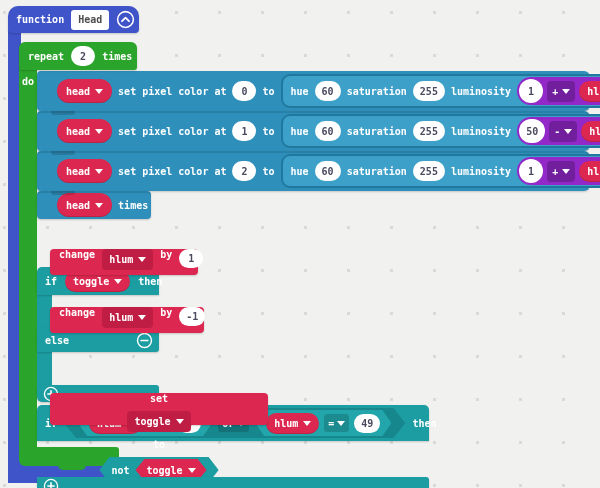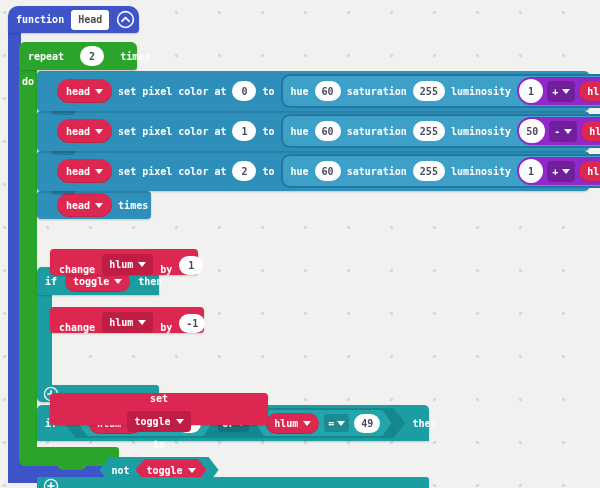--- a/index.html
+++ b/index.html
@@ -20,21 +20,21 @@
   .fn-header { left:8px; top:6px; width:131px; height:27px; background:#3f54c9;
     border-radius:10px 10px 4px 4px; gap:7px; padding:6px 8px; z-index:5; }
   .fn-arm    { left:8px; top:30px; width:13px; height:453px; background:#3f54c9; z-index:1; }
   .fn-bottom { left:8px; top:465px; width:105px; height:18px; background:#3f54c9;
     border-radius:3px 3px 9px 9px; z-index:1; }
   .name-box { background:#fff; color:#4d4d4d; border-radius:3px; height:20px;
     padding:0 7px; display:flex; align-items:center; }
 
   
   .rep-header { left:19px; top:42px; width:118px; height:28px; background:#2ba42b;
-    border-radius:6px 6px 3px 3px; gap:16px; padding:0 9px; z-index:5; }
+    border-radius:6px 6px 3px 3px; gap:7px; padding:0 9px; z-index:5; }
   .rep-arm    { left:19px; top:68px; width:18px; height:380px; background:#2ba42b; z-index:2; }
   .rep-do     { left:22px; top:76px; z-index:3; }
   .rep-bottom { left:19px; top:447px; width:100px; height:19px; background:#2ba42b;
     border-radius:3px 3px 6px 6px; z-index:2; }
   .rep-tab    { left:58px; top:464px; width:28px; height:6px; background:#2ba42b;
     border-radius:0 0 5px 5px; z-index:2; }
 
   
   .np-row { left:37px; background:#2e8fba; border-radius:4px 6px 6px 4px;
     display:flex; align-items:center; gap:6px; padding:0 8px 0 20px; z-index:4; }
@@ -62,21 +62,21 @@
     height:28px; background:#9328c9; border-radius:14px; padding:0 3px 0 2px; flex:none; }
   .math-block .oval { height:24px; border-radius:12px; }
   .op-field { background:rgba(0,0,0,.22); border-radius:4px; height:21px; padding:0 5px;
     display:inline-flex; align-items:center; gap:4px; flex:none; }
 
   
   .teal { background:#1c9da2;margin-top:48px; }
   .if1-header { left:37px; top:219px; width:122px; height:28px; border-radius:5px 5px 0 0;
     gap:8px; padding:0 8px; z-index:4; }
   .if1-arm    { left:37px; top:247px; width:15px; height:90px; z-index:3; }
-  .chg { background:#dc2850; border-radius:4px; height:26px; display:flex; align-items:flex-end;
+  .chg { background:#dc2850; border-radius:4px; height:26px; display:flex; align-items:flex-start;
     gap:7px; padding:0 9px; z-index:4; }
   .chg-1 { left:50px; top:249px; width:148px; }
   .else-bar { left:37px; top:280px; width:122px; height:24px; padding:0 6px 0 8px;
     display:flex; align-items:center; justify-content:space-between; z-index:4;
     border-radius:0 3px 3px 0; }
   .chg-2 { left:50px; top:307px; width:154px; }
   .if1-footer { left:37px; top:337px; width:122px; height:17px; border-radius:0 3px 5px 5px;
     display:flex; align-items:center; padding:0 6px; z-index:4; }
 
   .var-field { background:#c01d45; border-radius:4px; height:21px; padding:0 7px;
@@ -241,20 +241,29 @@
   <div class="abs blk chg chg-1">
     <span class="lbl">change</span>
     <span class="var-field">
       <span>hlum</span>
       <span class="caret"></span>
     </span>
     <span class="lbl">by</span>
     <span class="oval">1</span>
   </div>
 
+  <div class="abs blk teal else-bar">
+    <span class="lbl">else</span>
+    <span class="icon-btn">
+      <svg width="17" height="17" viewBox="0 0 18 18">
+        <circle cx="9" cy="9" r="7.4" fill="none" stroke="#fff" stroke-width="1.5"></circle>
+        <line x1="5.5" y1="9" x2="12.5" y2="9" stroke="#fff" stroke-width="1.8" stroke-linecap="round"></line>
+      </svg>
+    </span>
+  </div>
 
   <div class="abs blk chg chg-2">
     <span class="lbl">change</span>
     <span class="var-field">
       <span>hlum</span>
       <span class="caret"></span>
     </span>
     <span class="lbl">by</span>
     <span class="oval">-1</span>
   </div>

